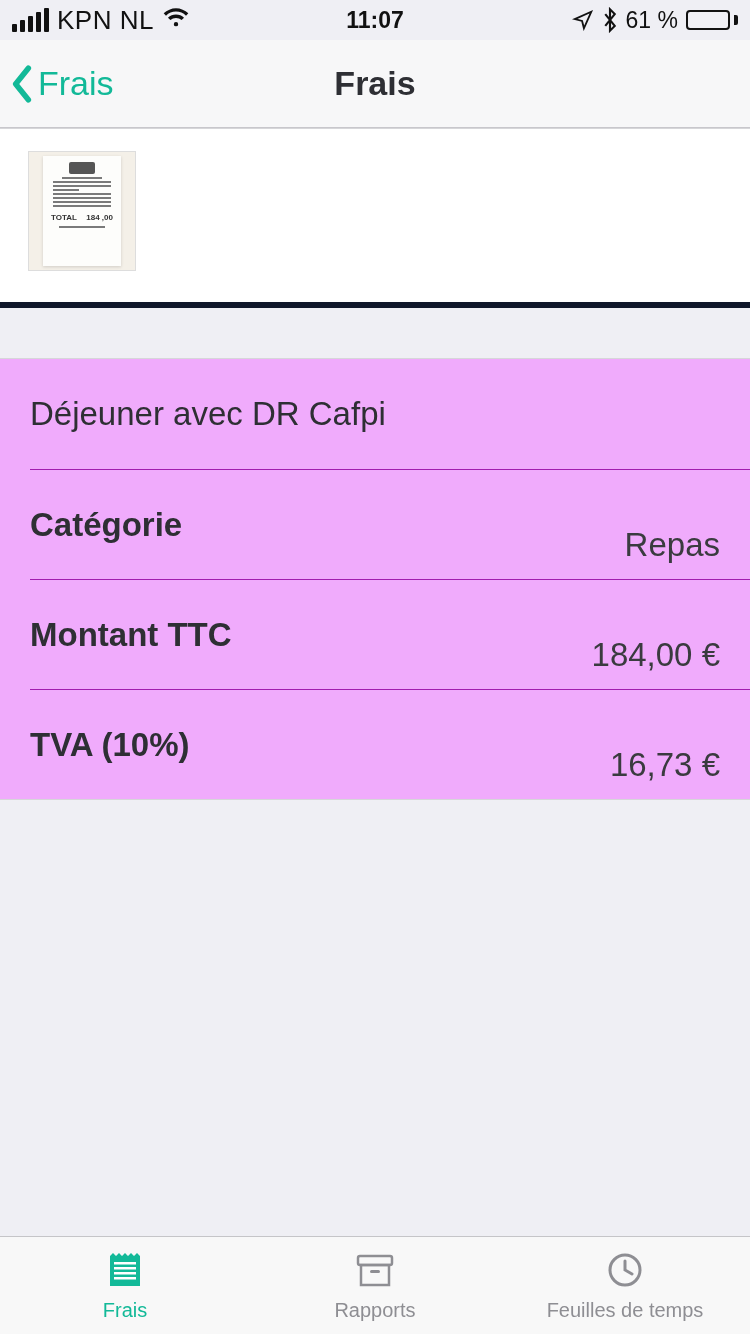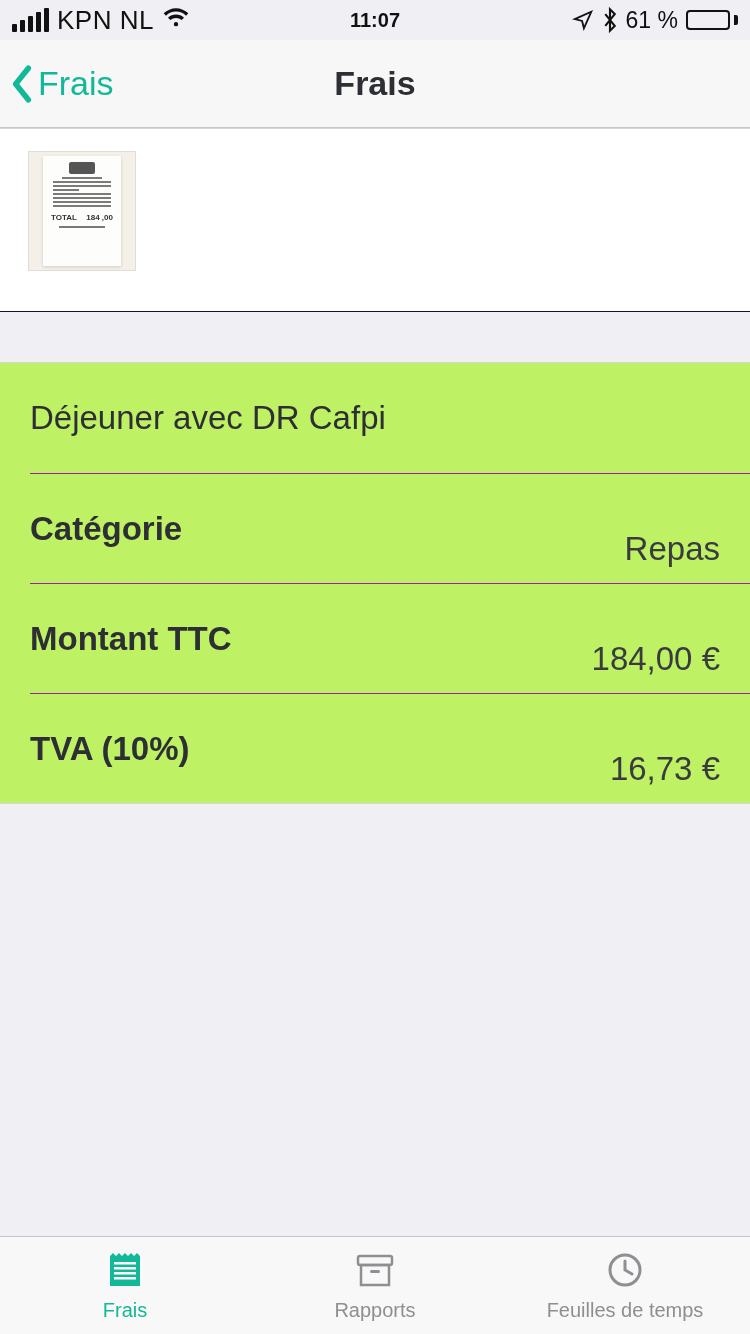--- a/index.html
+++ b/index.html
@@ -11,47 +11,47 @@
   .sb-left, .sb-right { display:flex; align-items:center; gap:8px; }
   .signal { display:flex; align-items:flex-end; gap:3px; }
   .signal span { width:5px; background:#111; display:block; border-radius:1px;}
   .signal span:nth-child(1){height:8px;}
   .signal span:nth-child(2){height:12px;}
   .signal span:nth-child(3){height:16px;}
   .signal span:nth-child(4){height:20px;}
   .signal span:nth-child(5){height:24px;}
   .carrier { font-size:26px; letter-spacing:0.5px; }
   .wifi svg { width:28px; height:22px; }
-  .sb-center { font-size:20px; font-weight:600; position:absolute; left:50%; transform:translateX(-50%); }
+  .sb-center { font-size:23px; font-weight:600; position:absolute; left:50%; transform:translateX(-50%); }
   .sb-right svg { display:block; }
   .battery { display:flex; align-items:center; gap:4px; }
   .battery-body { width:44px; height:20px; border:2px solid #111; border-radius:4px; position:relative; padding:2px; }
   .battery-fill { background:#111; height:100%; width:61%; border-radius:1px;}
   .battery-cap { width:4px; height:10px; background:#111; border-radius:0 2px 2px 0; }
 
   
   .nav-bar { height:88px; background:#f7f7f8; border-bottom:1px solid #c8c7cc; display:flex; align-items:center; position:relative; }
   .nav-back { display:flex; align-items:center; color:#12b998; font-size:34px; padding-left:10px; }
   .nav-back svg { width:24px; height:38px; }
   .nav-title { position:absolute; left:50%; transform:translateX(-50%); font-size:34px; font-weight:600; color:#2e2f34; }
 
   .content { flex:1; overflow:auto; }
 
   
-  .thumb-section { background:#fff; padding:22px 28px 40px; border-top:1px solid #d6d6d9; border-bottom:1px solid #0f172a; margin-top:0;text-decoration:underline; }
+  .thumb-section { background:#fff; padding:22px 28px 31px; border-top:1px solid #d6d6d9; border-bottom:6px solid #0f172a; margin-top:0;text-decoration:underline; }
   .receipt-thumb { width:108px; height:120px; background:#f4f0e8; border:1px solid #ddd; position:relative; overflow:hidden;}
   .receipt-paper { position:absolute; top:4px; left:14px; right:14px; bottom:4px; background:#fdfdfb; box-shadow:0 1px 3px rgba(0,0,0,.15); padding:6px 6px; }
   .receipt-logo { width:26px; height:12px; background:#555; margin:0 auto 3px; border-radius:2px;}
   .rline { height:2px; background:#7a7a7a; margin:2px 4px; }
   .rline.short { width:40%; }
   .rtotal { display:flex; justify-content:space-between; font-size:8px; font-weight:700; color:#333; margin-top:6px; padding:0 2px;}
 
   .gap { height:50px; }
 
-  .group { background:#bef264; border-top:1px solid #d6d6d9; border-bottom:1px solid #d6d6d9; }
+  .group { background:#f0abfc; border-top:1px solid #d6d6d9; border-bottom:1px solid #d6d6d9; }
   .row { display:flex; align-items:center; justify-content:space-between; min-height:110px; padding:0 30px; font-size:32px; color:#3a3b3f; }
   .row + .row { border-top:1px solid #a21caf; margin-left:30px; padding-left:0; }
   .row .label { font-weight:600; color:#2e2f34; font-size:33px;}
   .row .value { font-weight:400; color:#3a3b3f; font-size:33px; text-align:right;margin-top:40px;}
   .row.single .label { font-weight:400; font-size:33px;}
 
   
   .tab-bar { height:98px; background:#f8f8f8; border-top:1px solid #c5c5c8; display:flex; }
   .tab { flex:1; display:flex; flex-direction:column; align-items:center; justify-content:center; gap:4px; font-size:20px; color:#8e8e93; }
   .tab.active { color:#12b998; }

